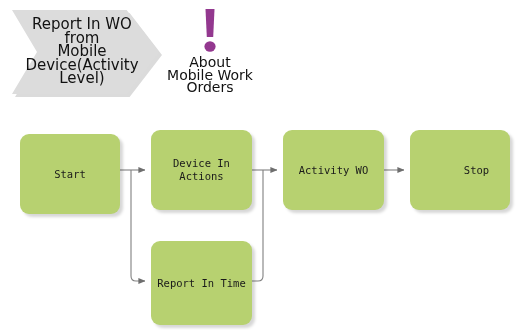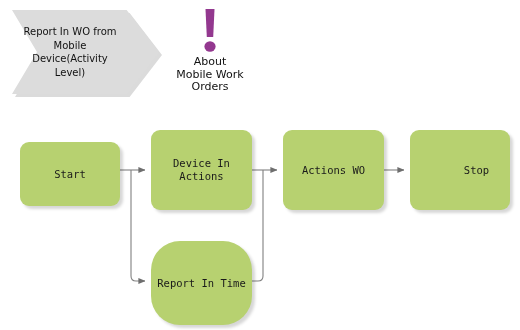--- a/index.html
+++ b/index.html
@@ -80,30 +80,30 @@
     -webkit-clip-path: polygon(0% 0%, 78% 0%, 100% 50%, 78% 100%, 0% 100%, 17% 50%);
     clip-path: polygon(0% 0%, 78% 0%, 100% 50%, 78% 100%, 0% 100%, 17% 50%);
   }
   #chevron-banner .chevron-body {
     background: #dcdcdc;
     -webkit-clip-path: polygon(0% 0%, 78% 0%, 100% 50%, 78% 100%, 0% 100%, 17% 50%);
     clip-path: polygon(0% 0%, 78% 0%, 100% 50%, 78% 100%, 0% 100%, 17% 50%);
   }
   #chevron-banner .chevron-text {
     position: absolute;
-    left: 6px;
+    left: 18px;
     top: 0;
     width: 104px;
     height: 84px;
     display: flex;
     align-items: center;
     justify-content: center;
     text-align: center;
     font-family: "DejaVu Sans", sans-serif;
-    font-size: 10px;
+    font-size: 15px;
     line-height: 13.5px;
     color: #111111;
     white-space: pre-line;
   }
 
   
   #about-note {
     position: absolute;
     left: 163px;
     top: 8px;
@@ -113,30 +113,30 @@
   }
   #about-note .bang-icon {
     display: block;
     margin: 0 auto 3px auto;
     width: 24px;
     height: 45px;
   }
   #about-note .about-label {
     display: block;
     font-family: "DejaVu Sans", sans-serif;
-    font-size: 11px;
+    font-size: 14px;
     line-height: 12.5px;
     color: #111111;
     white-space: pre-line;
   }
 
   
-  #node-start            { left: 20px;  top: 142px; width: 100px; height: 64px; }
+  #node-start            { left: 20px;  top: 134px; width: 100px; height: 80px; }
   #node-report-actions   { left: 151px; top: 130px; width: 101px; height: 80px; }
-  #node-report-time      { left: 151px; top: 241px; width: 101px; height: 84px; border-radius: 29px; }
+  #node-report-time      { left: 151px; top: 241px; width: 101px; height: 84px; }
   #node-complete-wo      { left: 283px; top: 130px; width: 101px; height: 80px; }
   #node-stop             { left: 410px; top: 130px; width: 100px; height: 80px; padding-left: 33px; }
 </style>
 </head>
 <body>
 
 <div id="diagram-canvas">
 
   <svg id="connector-layer" viewBox="0 0 520 330" width="520" height="330" xmlns="http://www.w3.org/2000/svg">
     <defs>
@@ -182,20 +182,20 @@
   <div class="node" id="node-report-actions">
     <span class="node-label">Device In
 Actions</span>
   </div>
 
   <div class="node" id="node-report-time">
     <span class="node-label">Report In Time</span>
   </div>
 
   <div class="node" id="node-complete-wo">
-    <span class="node-label">Actions WO</span>
+    <span class="node-label">Activity WO</span>
   </div>
 
   <div class="node" id="node-stop">
     <span class="node-label">Stop</span>
   </div>
 
 </div>
 
 </body></html>

